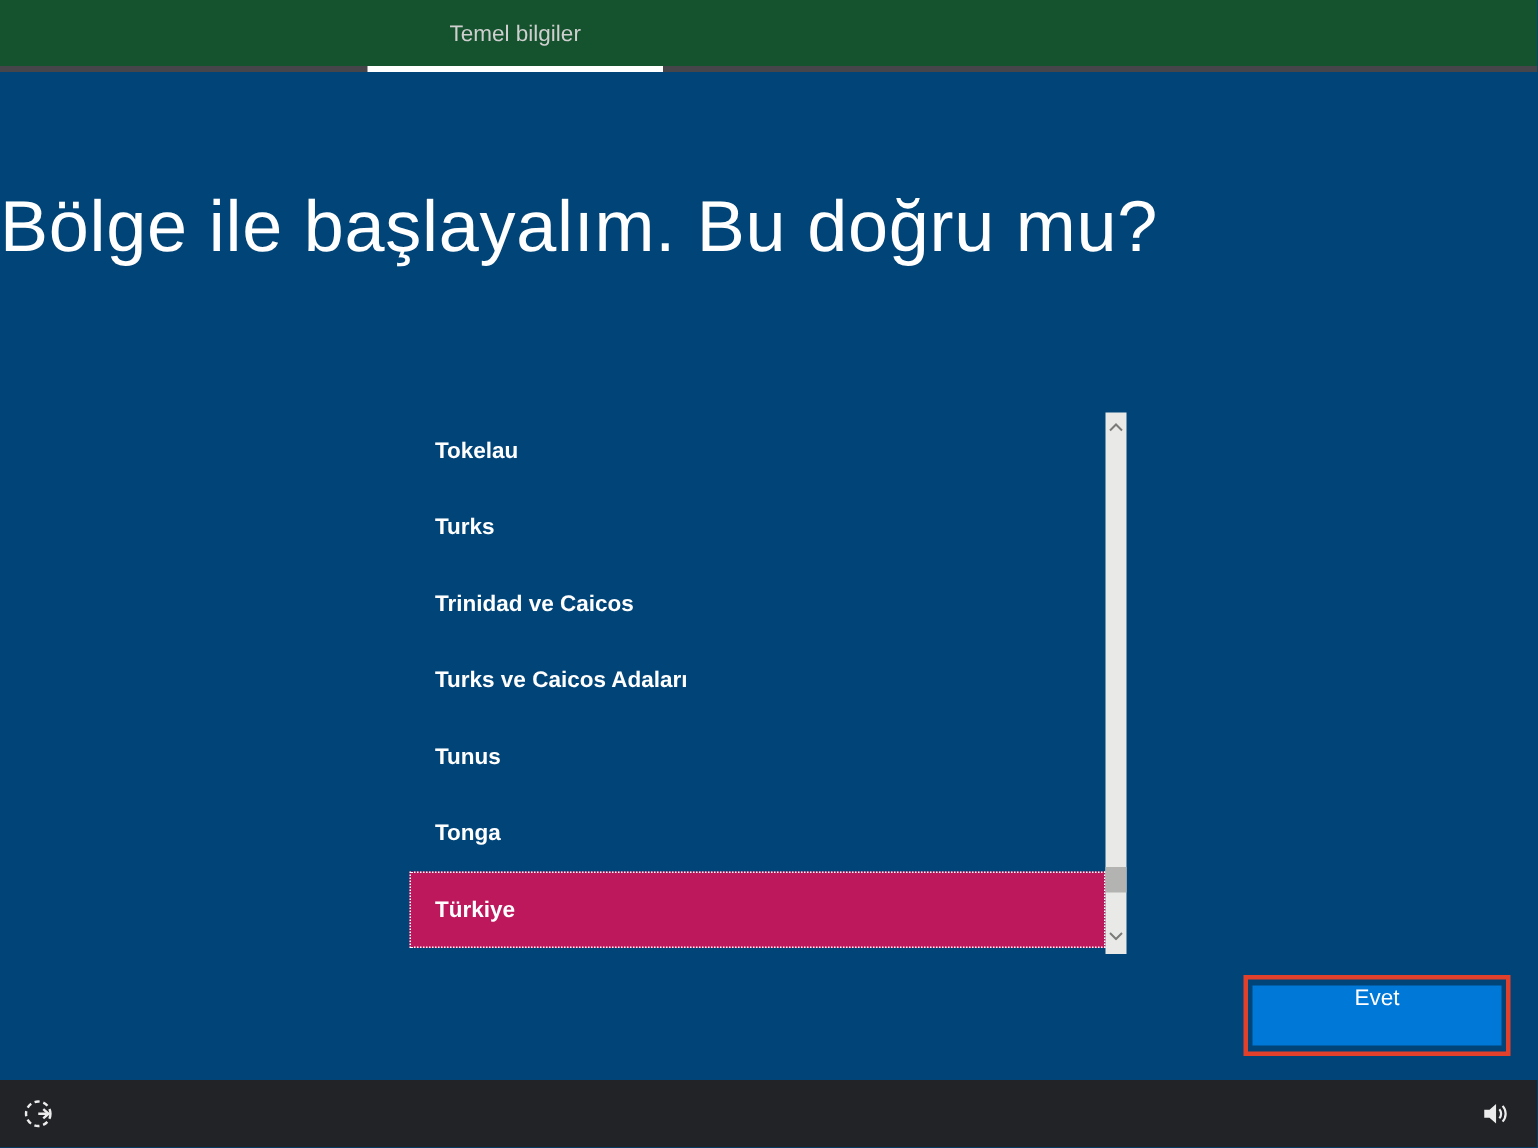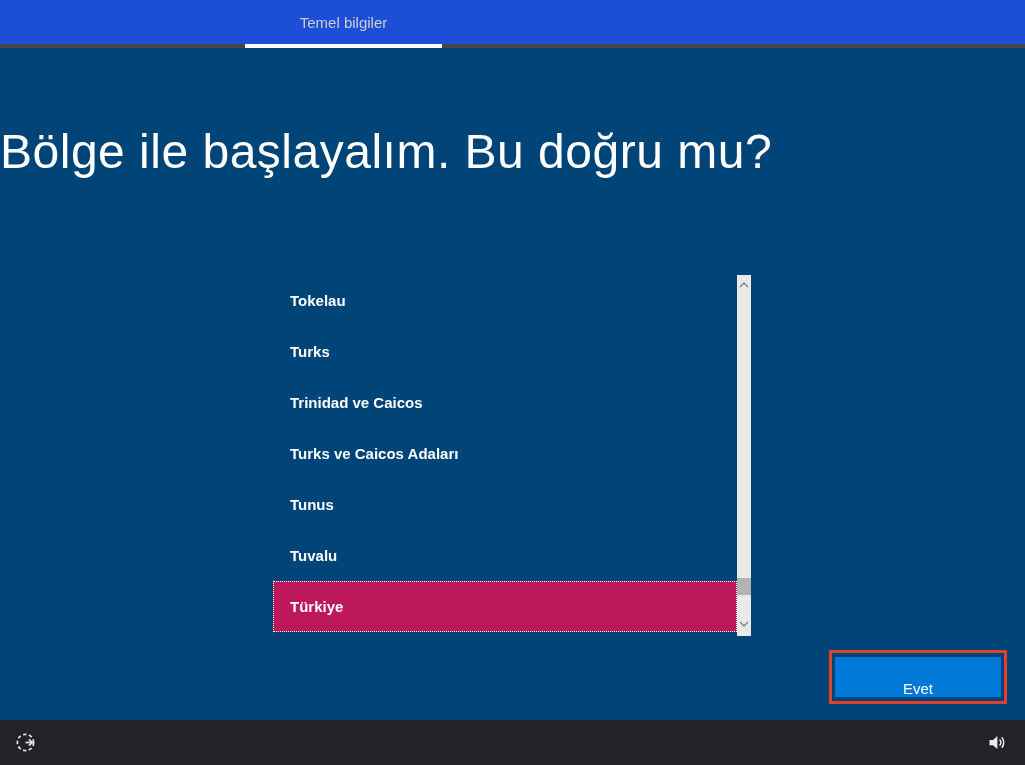--- a/index.html
+++ b/index.html
@@ -6,21 +6,21 @@
   html, body { width: 1025px; height: 765px; overflow: hidden; }
   body {
     font-family: "Liberation Sans", "DejaVu Sans", sans-serif;
     position: relative;
     background: #004478;
   }
 
   
   .topbar {
     position: absolute; left: 0; top: 0; width: 1025px; height: 48px;
-    background: #1d4ed8;
+    background: #14532d;
   }
   .topbar-stripe {
     position: absolute; left: 0; top: 44px; width: 1025px; height: 4px;
     background: #46464a;
   }
   .tab {
     position: absolute; left: 245px; top: 0; width: 197px; height: 44px;
     display: flex; align-items: center; justify-content: center;
     color: #cfcfcf; font-size: 15px; cursor: default;
   }
@@ -79,21 +79,21 @@
     position: absolute; left: 829px; top: 602px; width: 178px; height: 54px;
     border: 3px solid #e2402a;
     padding: 4px 3px;
   }
   .confirm-button {
     width: 166px; height: 40px;
     background: #0078d7;
     border: none;
     color: #ffffff; font-size: 15px;
     font-family: "Liberation Sans", "DejaVu Sans", sans-serif;
-    display: flex; align-items: flex-end; justify-content: center;
+    display: flex; align-items: flex-start; justify-content: center;
     cursor: pointer;
   }
 
   
   .bottombar {
     position: absolute; left: 0; top: 720px; width: 1025px; height: 45px;
     background: #222326;
   }
   .ease-icon {
     position: absolute; left: 13px; top: 10px; width: 25px; height: 25px;
@@ -131,21 +131,21 @@
       <div class="region-item">
           <span>Trinidad ve Caicos</span>
         </div>
       <div class="region-item">
           <span>Turks ve Caicos Adaları</span>
         </div>
       <div class="region-item">
           <span>Tunus</span>
         </div>
       <div class="region-item">
-          <span>Tuvalu</span>
+          <span>Tonga</span>
         </div>
       <div class="region-item selected">
           <span>Türkiye</span>
         </div>
     </div>
 
     <div class="scrollbar">
       <div class="scroll-arrow up">
         <svg width="10" height="6" viewBox="0 0 10 6">
             <polyline points="1,5 5,1 9,5" fill="none" stroke="#7a7a78" stroke-width="1.3"></polyline>

